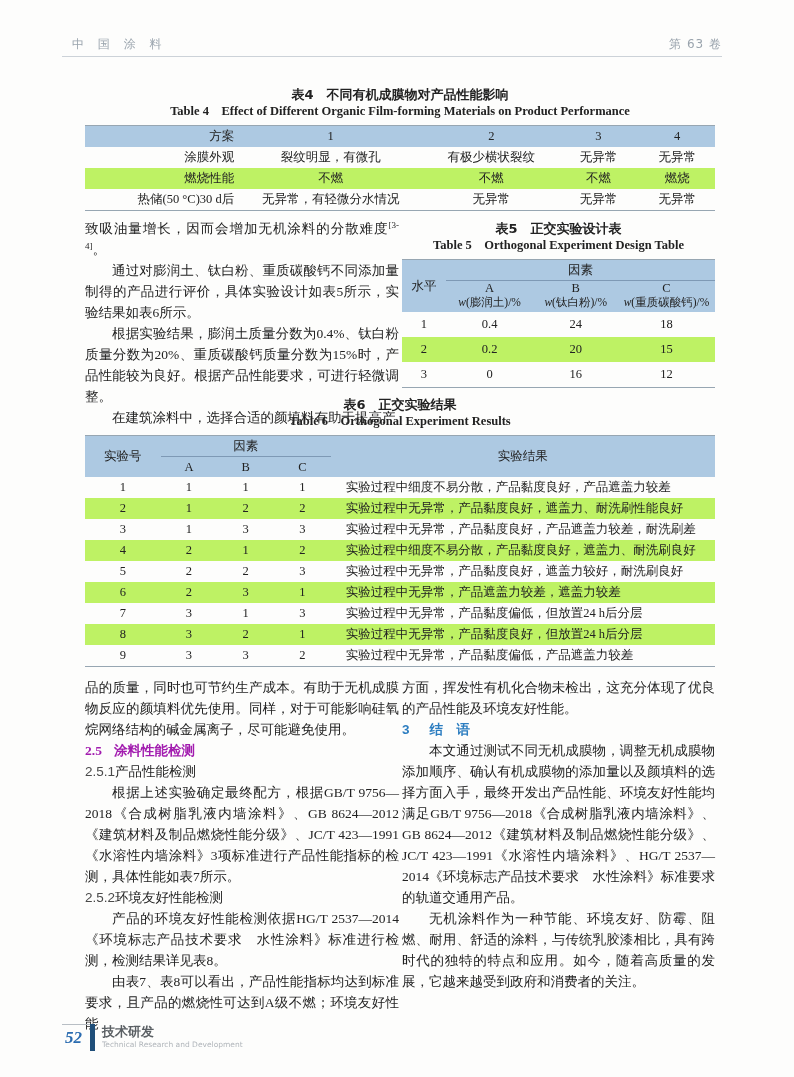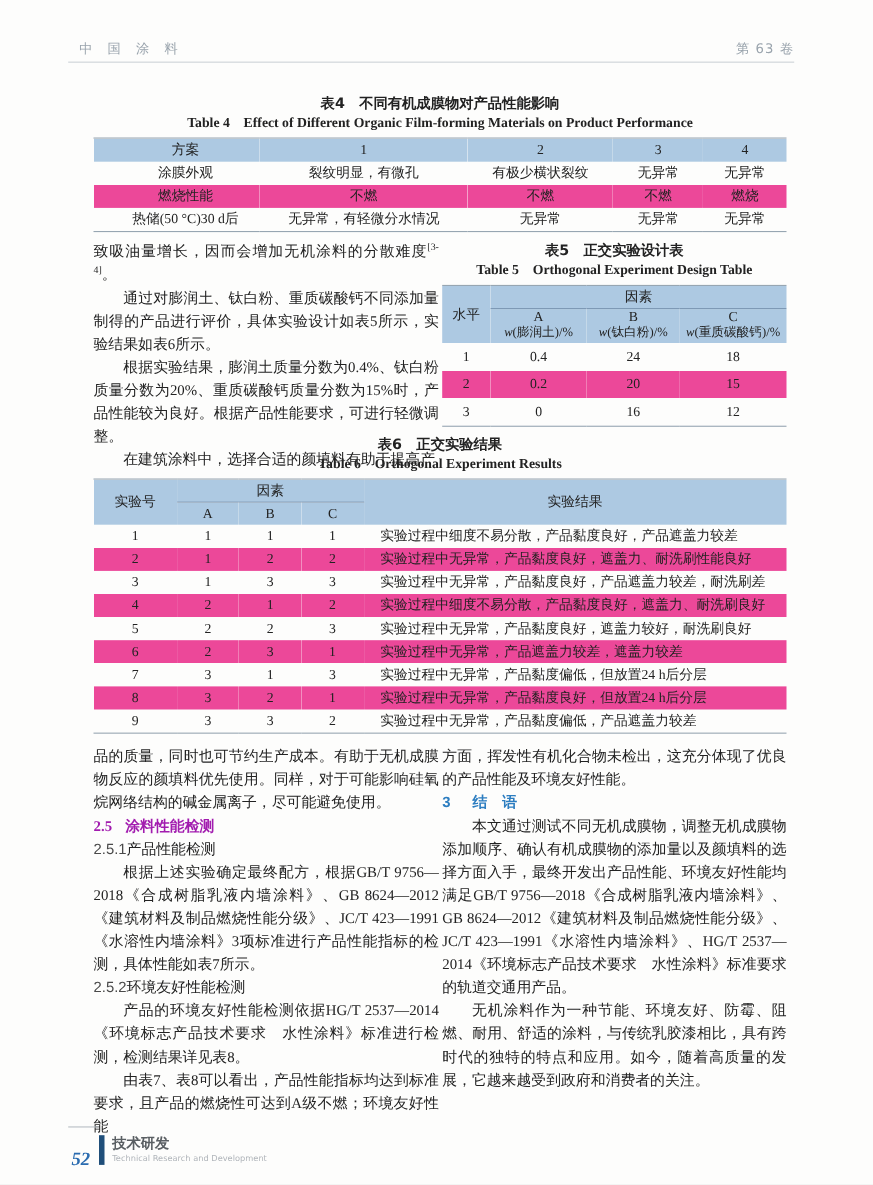--- a/index.html
+++ b/index.html
@@ -15,22 +15,22 @@
   .tbl-title-cn{text-align:center;font-weight:bold;font-size:13px;line-height:17px;
                 font-family:"DejaVu Sans",sans-serif;}
   .tbl-title-en{text-align:center;font-weight:bold;font-size:12.5px;line-height:17px;
                 font-family:"Liberation Serif",serif;margin-bottom:5px;}
   
   table{border-collapse:collapse;width:100%;table-layout:fixed;}
   th,td{font-weight:normal;font-size:12.5px;padding:0 2px;text-align:center;
         overflow:hidden;white-space:nowrap;}
   .rule-table{border-top:1px solid #97a6b2;border-bottom:1px solid #97a6b2;}
   .band{background:#adc9e2;}
-  .stripe{background:#ec4899;margin-left:28px;}
-  .cell-left{text-align:center;padding-left:18px;}
+  .stripe{background:#bef264;margin-left:28px;}
+  .cell-left{text-align:right;padding-left:18px;}
   .t4 td,.t4 th{height:21px;}
   .t5 th{height:20px;}
   .t5 td{height:25px;}
   .t6 th{height:20px;}
   .t6 td{height:21px;}
   .factor-underline{border-bottom:1px solid #7e99b5;}
   .sub2{line-height:14px;padding-bottom:3px;}
   .formula{font-size:11.5px;}
   .var-it{font-style:italic;font-family:"Liberation Serif",serif;}
   .result-cell{text-align:left;padding-left:15px;}
@@ -43,21 +43,21 @@
   .h-blue .h-num{margin-right:12px;}
   .h-sub{font-size:13.5px;line-height:21px;}
   .h-sub .h-num{color:#4a4a4a;font-family:"Liberation Sans",sans-serif;}
   .h-conclusion{color:#2c7dc0;font-weight:bold;font-size:17px;line-height:24px;
                 font-family:"Liberation Sans","DejaVu Sans",sans-serif;margin:14px 0 10px;}
   .h-conclusion .h-num{margin-right:20px;}
   .sp-above{margin-top:13px;}
   
   .page-footer{position:absolute;left:62px;top:1024px;display:flex;align-items:center;}
   .page-num{color:#2b6cb0;font-family:"Liberation Serif",serif;font-style:italic;
-            font-weight:bold;font-size:17px;padding:19px 8px 3px 3px;border-top:1px solid #b8bec4;}
+            font-weight:bold;font-size:17px;padding:3px 8px 3px 3px;border-top:1px solid #b8bec4;}
   .footer-bar{width:5px;height:27px;background:#1f4e79;margin-right:7px;}
   .footer-cn{font-weight:bold;color:#5a5f63;font-size:13px;line-height:14px;
              font-family:Liberation Mono, monospace;}
   .footer-en{font-size:7.5px;color:#b0b5ba;font-family:"DejaVu Sans",sans-serif;line-height:10px;}
   
   .t4-block{position:absolute;left:85px;top:86px;width:630px;}
   .left-col1{position:absolute;left:85px;top:218px;width:314px;}
   .t5-block{position:absolute;left:402px;top:220px;width:313px;}
   .t6-block{position:absolute;left:85px;top:396px;width:630px;}
   .left-col2{position:absolute;left:85px;top:677px;width:314px;}

